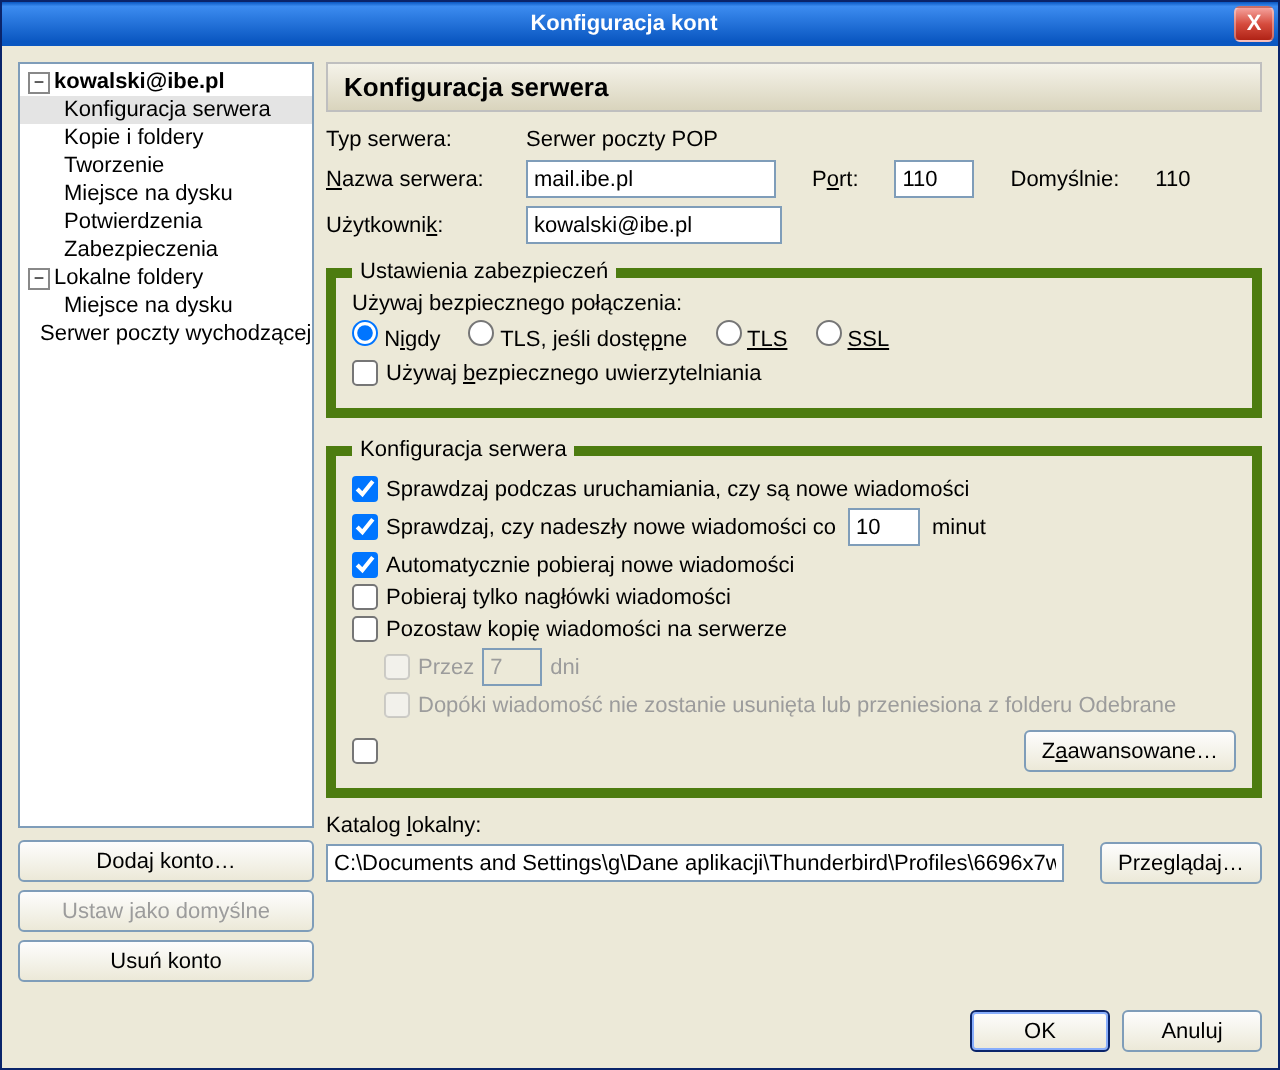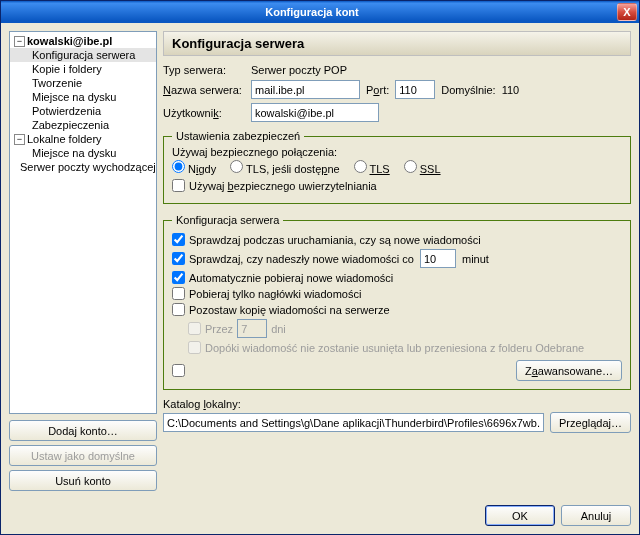--- a/index.html
+++ b/index.html
@@ -17,24 +17,24 @@
   .tree-item.level2 { padding-left: 22px; }
   .tree-item.level3 { padding-left: 22px; }
   .tree-item .exp { display: inline-block; width: 11px; height: 11px; border: 1px solid #888; margin-right: 2px; text-align: center; line-height: 9px; font-size: 9px; background: white; }
   .tree-item.selected { background: #e4e4e4; }
   .sidebar-btns { margin-top: 6px; display: flex; flex-direction: column; gap: 4px; justify-content: flex-end; }
   .btn { height: 21px; background: linear-gradient(to bottom,#fdfdfd,#ece9d8); border: 1px solid #7f9db9; border-radius: 3px; padding: 0 8px; display: inline-flex; align-items: center; justify-content: center; cursor: pointer; }
   .btn.default { border: 1px solid #0a246a; box-shadow: 0 0 0 1px #88aefc inset; justify-content: center; }
   .btn.disabled { color: #9c9c9c; cursor: default; }
   .main { flex: 1; display: flex; flex-direction: column; overflow: hidden; }
   .panel-title { background: linear-gradient(to bottom,#f5f3e9,#d9d4bd); border: 1px solid #bfbfbf; padding: 4px 8px; font-weight: bold; font-size: 13px; margin-bottom: 6px; }
-  .row { display: flex; align-items: center; gap: 6px; margin: 2px 0; }
+  .row { display: flex; align-items: center; gap: 18px; margin: 2px 0; }
   .row label.lbl { display: inline-block; }
   input[type=text] { border: 1px solid #7f9db9; height: 19px; padding: 1px 3px; background: white; }
-  fieldset { border: 1px solid #4d7c0f; margin: 6px 0 4px 0; padding: 4px 8px 8px 8px; }
+  fieldset { border: 5px solid #4d7c0f; margin: 6px 0 4px 0; padding: 4px 8px 8px 8px; }
   fieldset legend { padding: 0 4px; color: #000; }
   .radio-row { display: flex; align-items: flex-end; gap: 14px; margin: 2px 0 4px 0; }
   .check-row { display: flex; align-items: center; gap: 4px; margin: 3px 0; }
   .check-row.indent { margin-left: 16px; color: #9c9c9c; }
   .check-row.indent input { }
   .footer { display: flex; justify-content: flex-end; gap: 6px; padding: 6px 8px 8px 8px; }
   .btn.small { min-width: 70px; }
   .u { text-decoration: underline; }
   input[type=checkbox],input[type=radio]{margin:0;}
 </style>
@@ -99,21 +99,21 @@
 
     <div class="main">
       <div class="panel-title">Konfiguracja serwera</div>
 
       <div class="row">
         <label class="lbl" style="width:82px">Typ serwera:</label>
         <span>Serwer poczty POP</span>
       </div>
       <div class="row">
         <label class="lbl" style="width:82px"><span class="u">N</span>azwa serwera:</label>
-        <input type="text" style="width: 109px;" value="mail.ibe.pl">
+        <input type="text" style="width: 125px;" value="mail.ibe.pl">
         <label class="lbl">P<span class="u">o</span>rt:</label>
         <input type="text" style="width: 40px;" value="110">
         <label class="lbl">Domyślnie:</label>
         <span>110</span>
       </div>
       <div class="row">
         <label class="lbl" style="width:82px">Użytkowni<span class="u">k</span>:</label>
         <input type="text" style="width: 128px;" value="kowalski@ibe.pl">
       </div>
 

